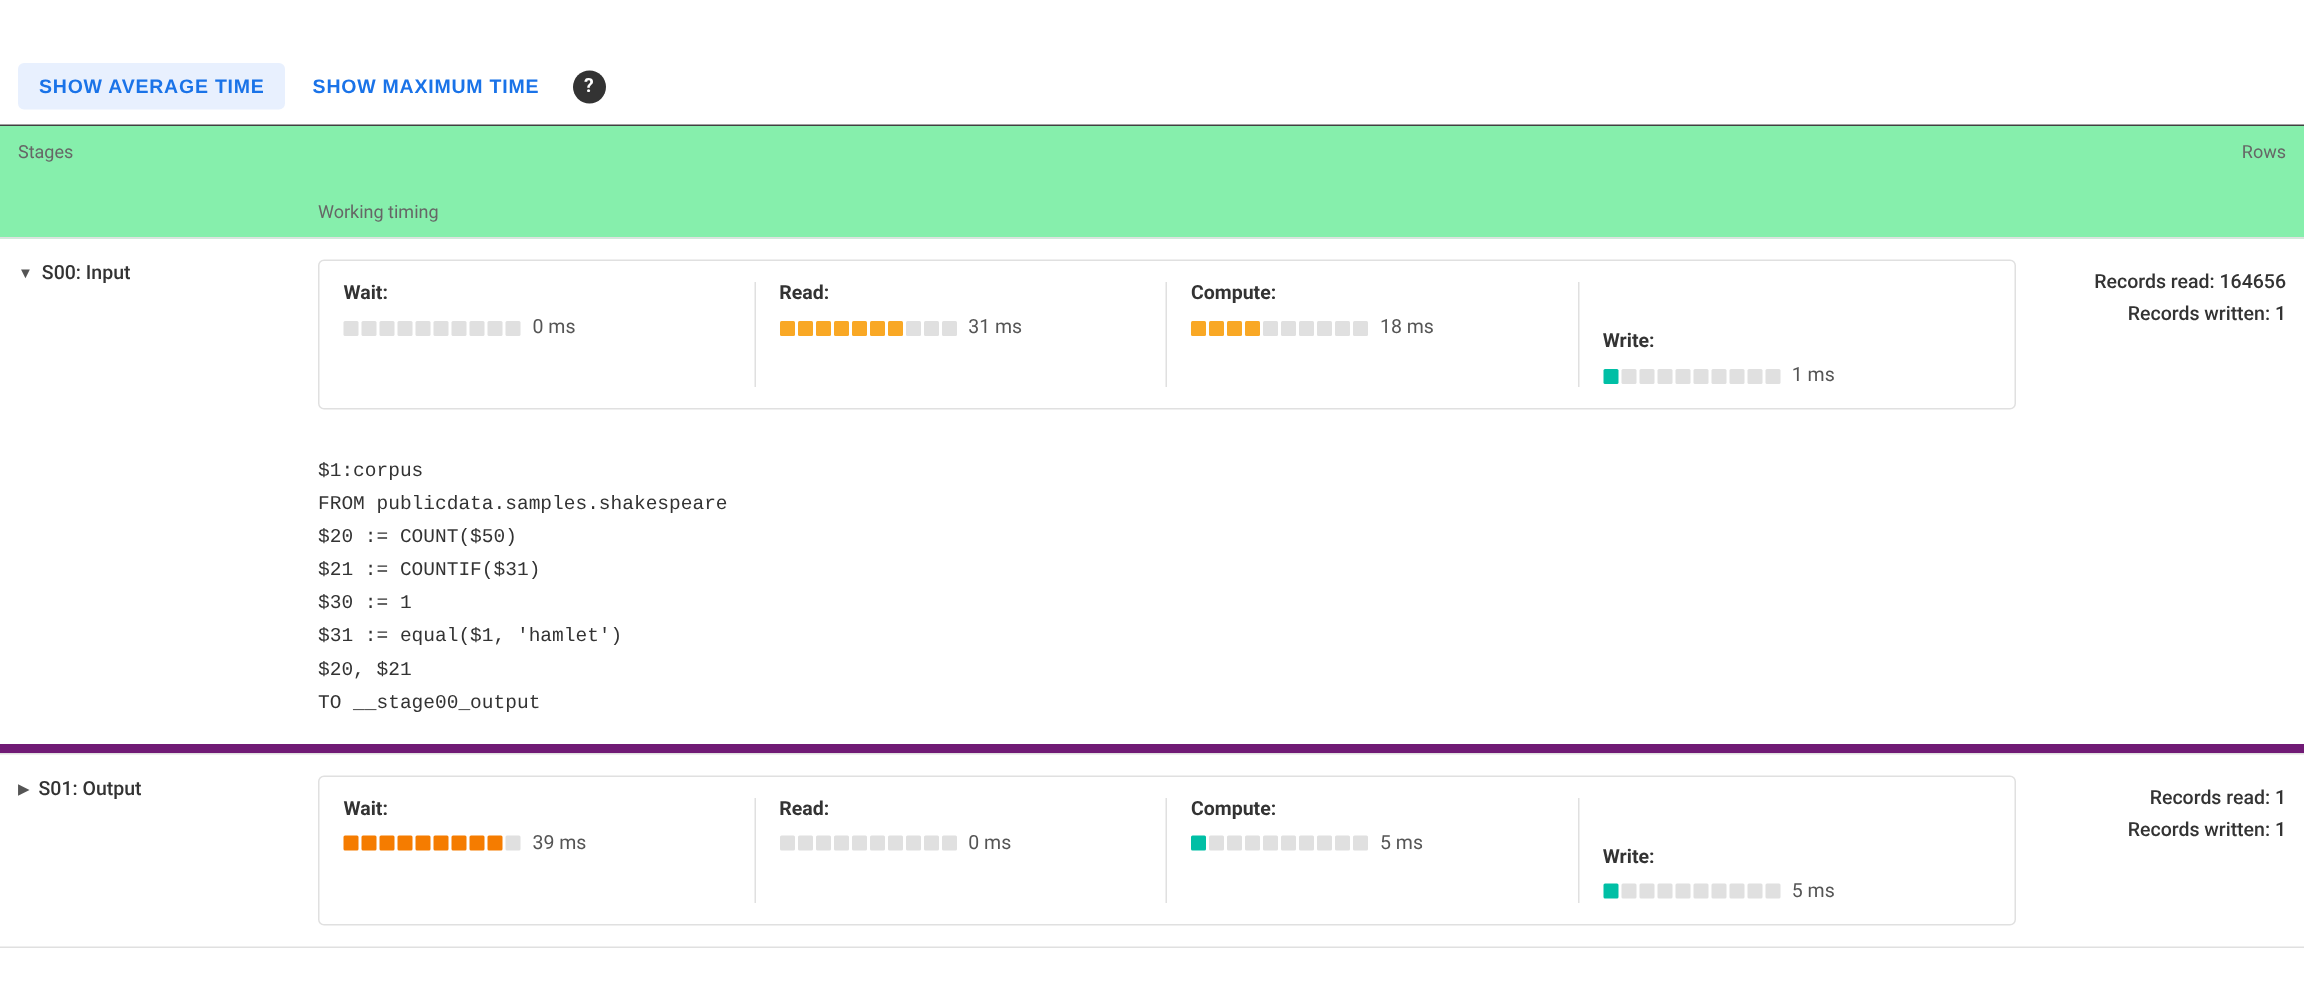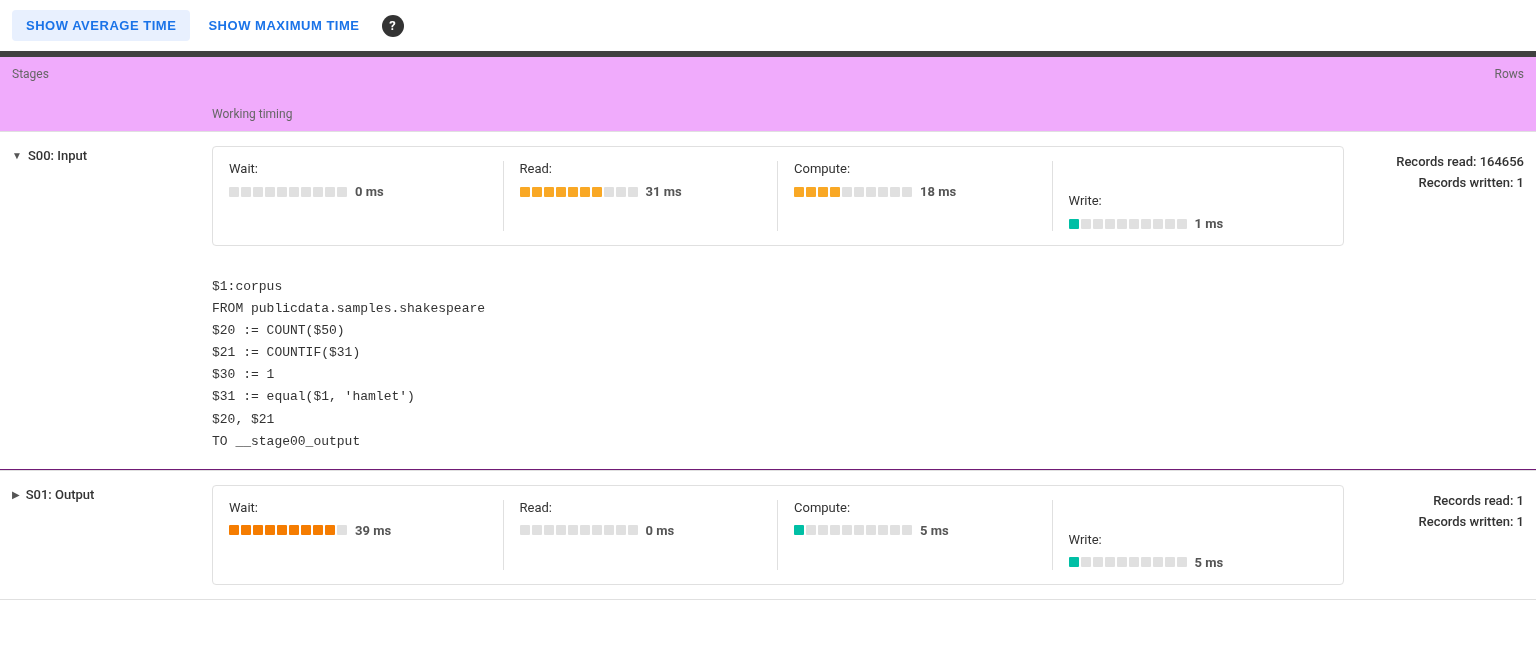--- a/index.html
+++ b/index.html
@@ -8,22 +8,23 @@
       font-size: 13px;
       background: #fff;
       color: #333;
     }
 
     
     .toolbar {
       display: flex;
       align-items: center;
       padding: 10px 12px;
-      border-bottom: 6px solid #404040;
+      border-bottom: 1px solid #404040;
       gap: 4px;
+      margin-top: 32px;
     }
     .toolbar-btn {
       padding: 8px 14px;
       font-size: 13px;
       font-weight: 600;
       letter-spacing: 0.04em;
       color: #1a73e8;
       background: none;
       border: none;
       cursor: pointer;
@@ -45,21 +46,21 @@
       font-size: 13px;
       font-weight: bold;
       cursor: pointer;
       margin-left: 4px;
       flex-shrink: 0;
     }
 
     
     .col-headers {
       display: flex;
-      background: #f0abfc;
+      background: #86efac;
       padding: 10px 12px;
       border-bottom: 1px solid #e0e0e0;
       color: #666;
       font-size: 12px;
     }
     .col-stages { width: 200px; flex-shrink: 0; }
     .col-timing { flex: 1; margin-top: 40px; }
     .col-rows { width: 180px; flex-shrink: 0; text-align: right; }
 
     
@@ -109,30 +110,29 @@
     .timing-cell:last-child {
       border-right: none;
       padding-right: 0;
       margin-top: 32px;
     }
     .timing-cell:not(:first-child) {
       padding-left: 16px;
     }
 
     .timing-label {
-      font-weight: 400;
+      font-weight: 700;
       font-size: 13px;
       margin-bottom: 8px;
     }
 
     .timing-bar-row {
       display: flex;
       align-items: center;
       gap: 8px;
-      font-weight: bold;
     }
 
     .bar-track {
       display: flex;
       gap: 2px;
       align-items: center;
     }
 
     .bar-seg {
       width: 10px;
@@ -158,21 +158,21 @@
       font-size: 13px;
       font-weight: 500;
       padding-top: 6px;
       line-height: 1.6;
     }
 
     
     .code-area {
       padding: 16px 12px 16px 212px;
       background: #fff;
-      border-bottom: 1px solid #701a75;
+      border-bottom: 6px solid #701a75;
       font-family: 'Courier New', monospace;
       font-size: 13px;
       color: #333;
       line-height: 1.7;
     }
   </style>
 </head>
 <body>
 
 <div class="toolbar">

